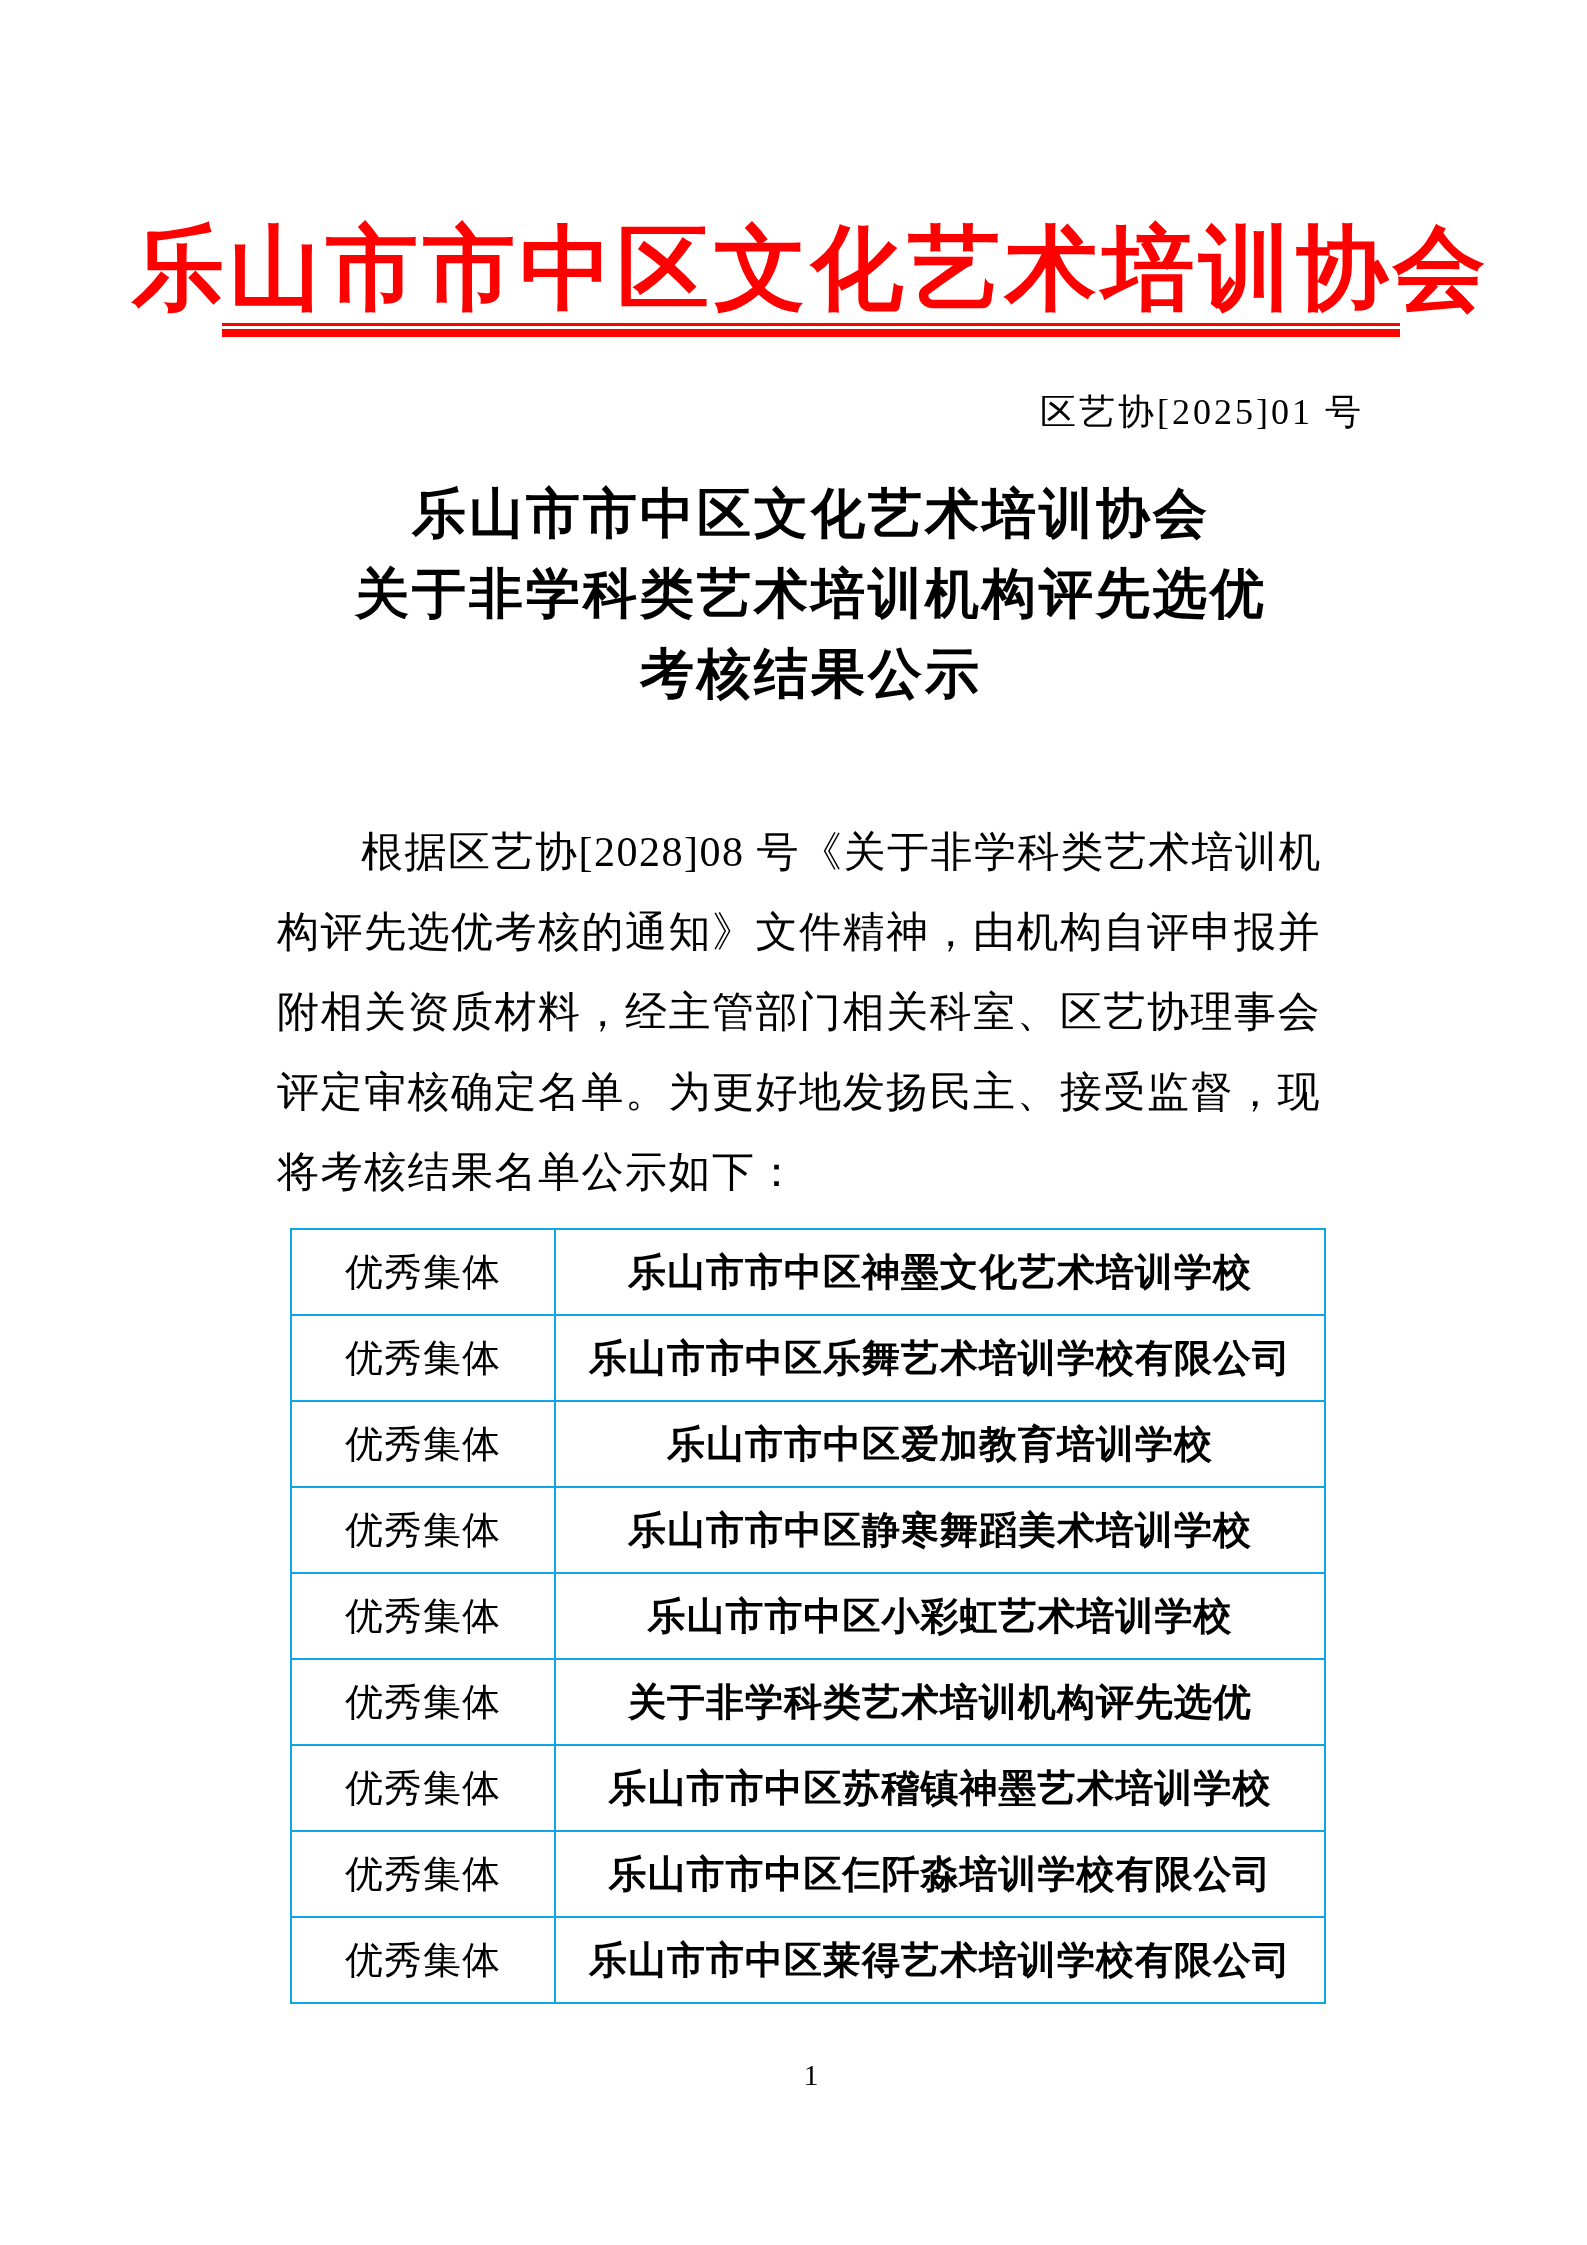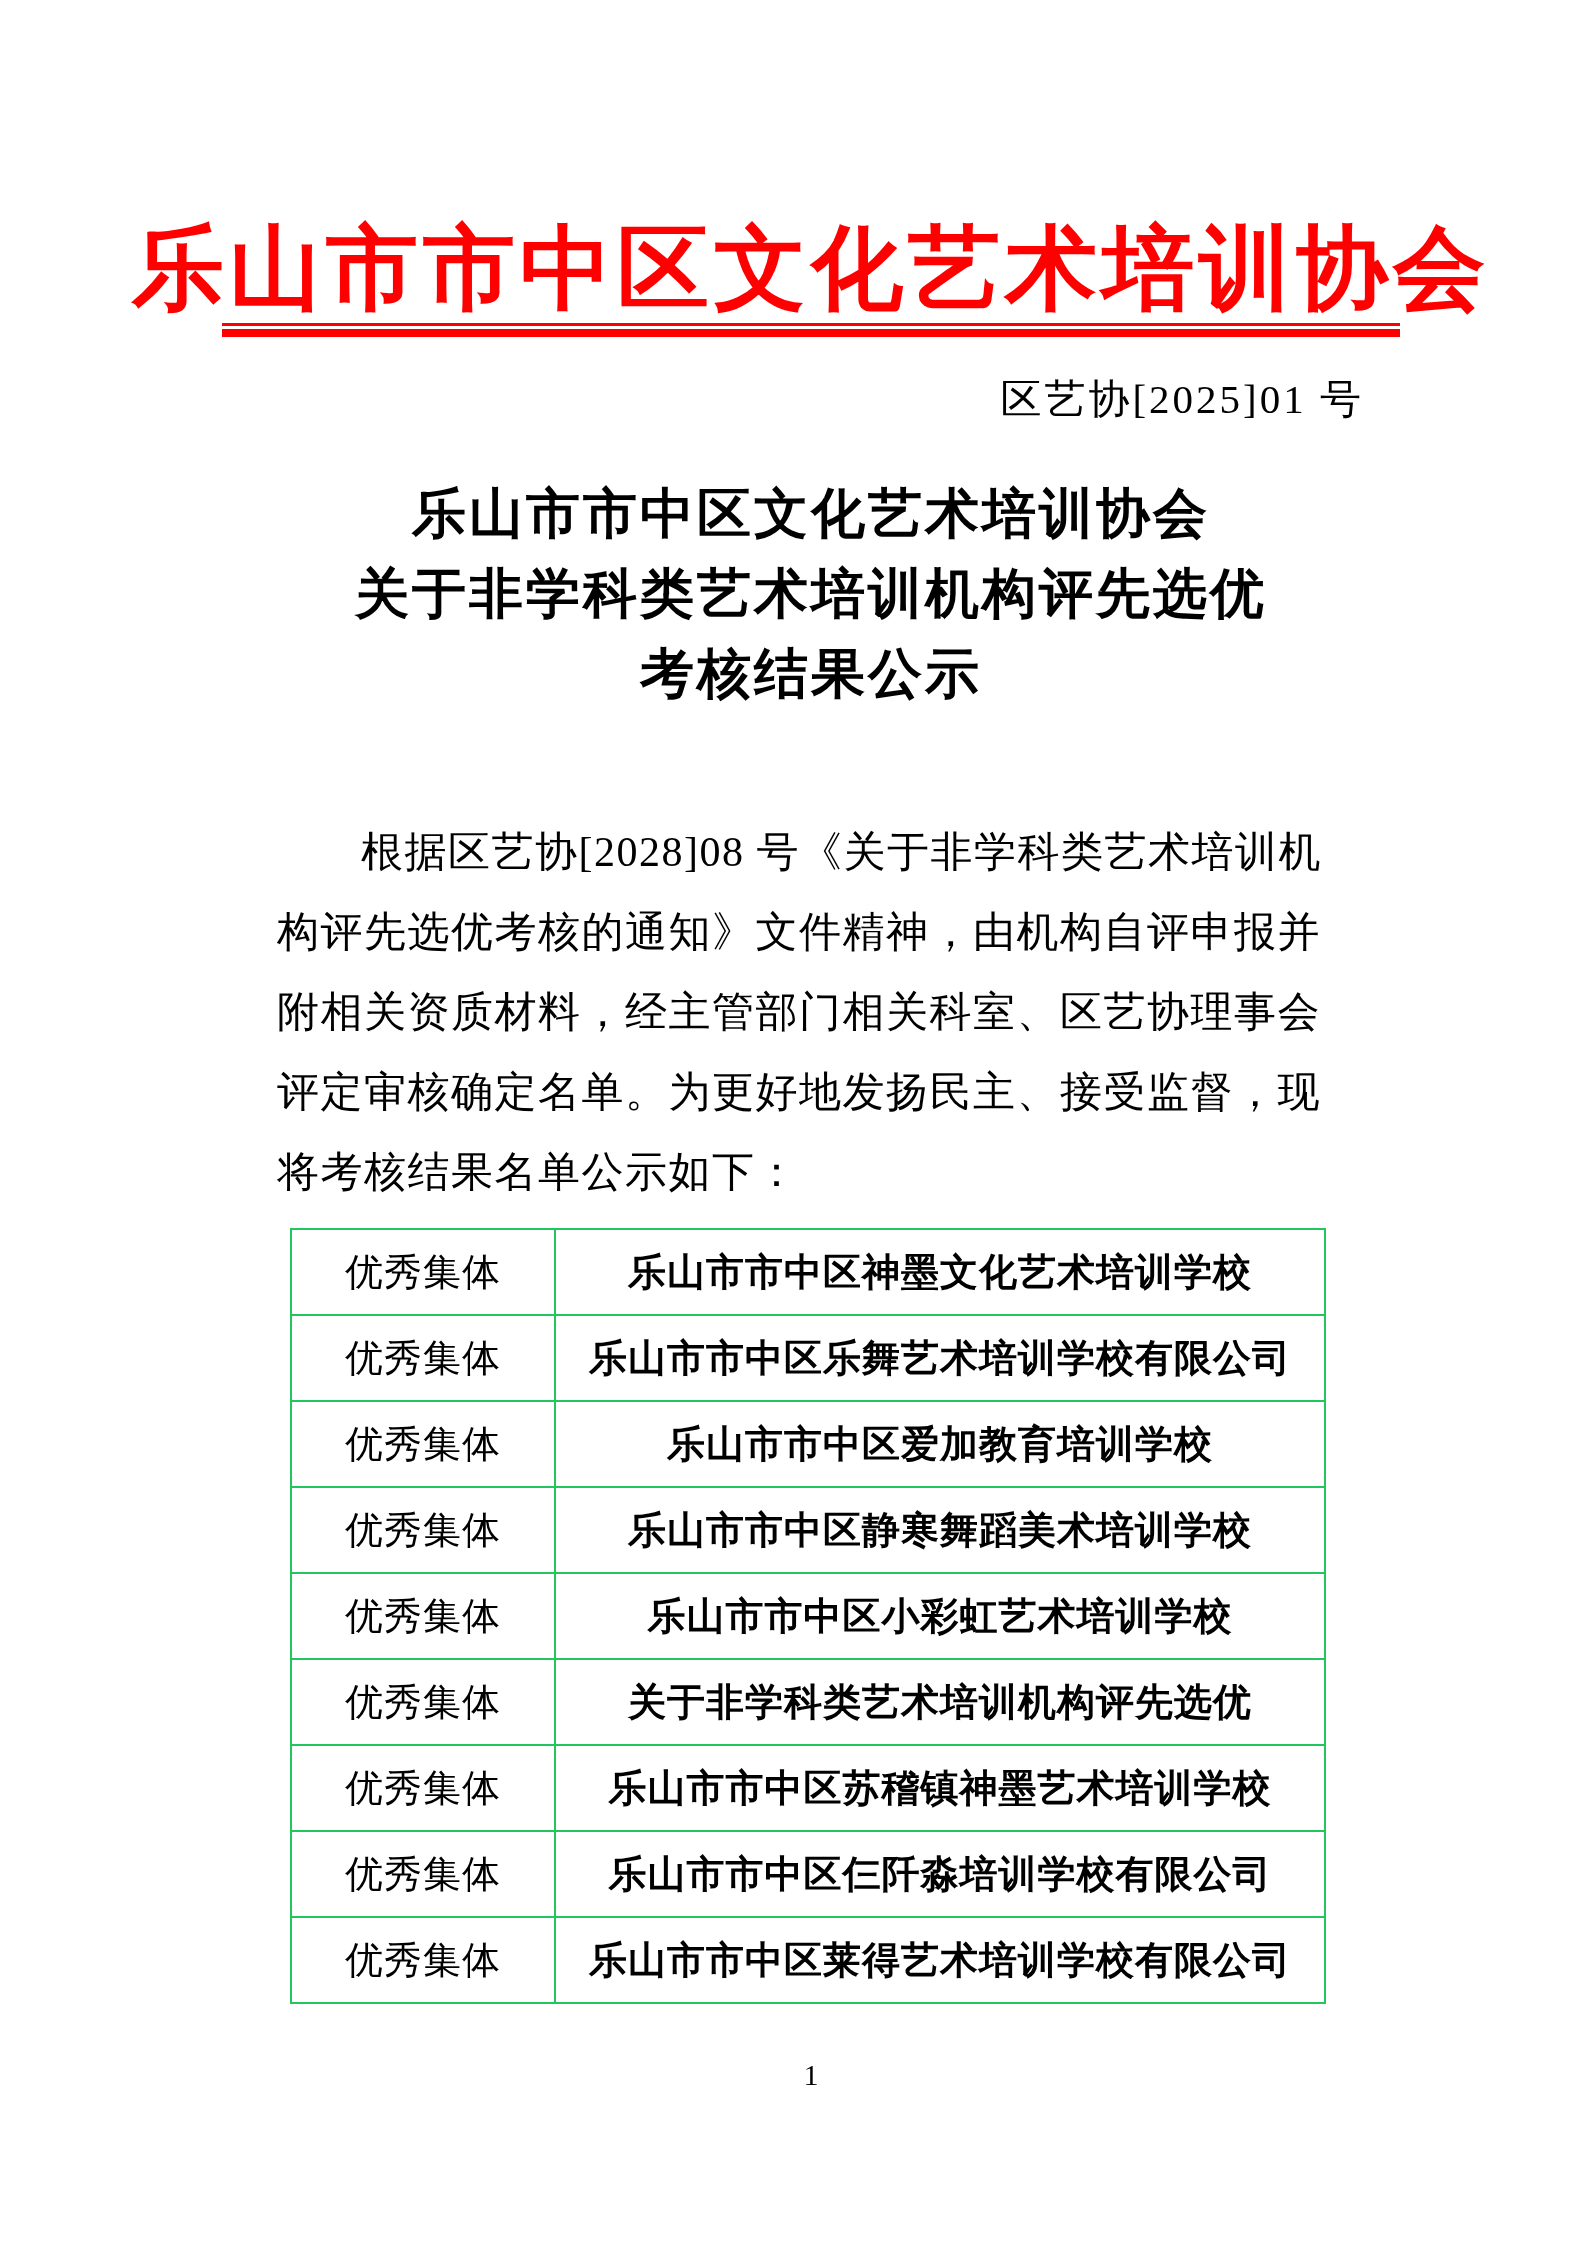--- a/index.html
+++ b/index.html
@@ -45,23 +45,23 @@
   .letterhead-rule-thick {
     width: 1178px;
     height: 8px;
     background: #ff0000;
     margin: 3px auto 0 auto;
   }
 
   
   .doc-number {
     position: absolute;
-    top: 372px;
+    top: 388px;
     right: 258px;
-    font-size: 41px;
+    font-size: 36px;
     letter-spacing: 3px;
     white-space: nowrap;
   }
 
   
   .doc-title {
     position: absolute;
     top: 474px;
     left: 0;
     width: 100%;
@@ -89,21 +89,21 @@
 
   
   .results-table {
     position: absolute;
     top: 1228px;
     left: 290px;
     border-collapse: collapse;
     table-layout: fixed;
   }
   .results-table td {
-    border: 2px solid #22c55e;
+    border: 2px solid #0ea5e9;
     height: 84px;
     text-align: center;
     vertical-align: middle;
     font-size: 38px;
     letter-spacing: 1px;
     padding: 0;
     white-space: nowrap;
   }
   .results-table td.cat-cell {
     width: 262px;

